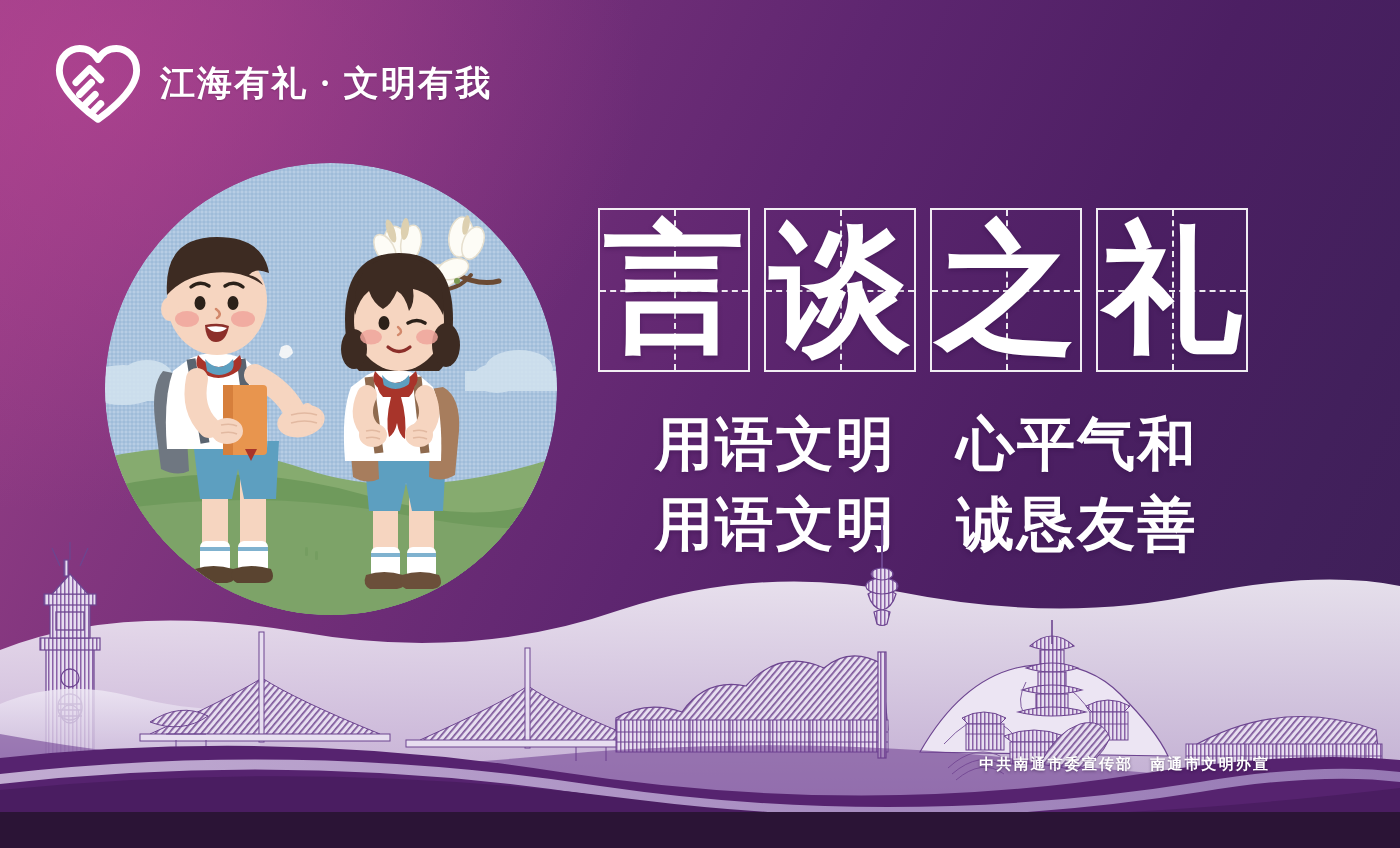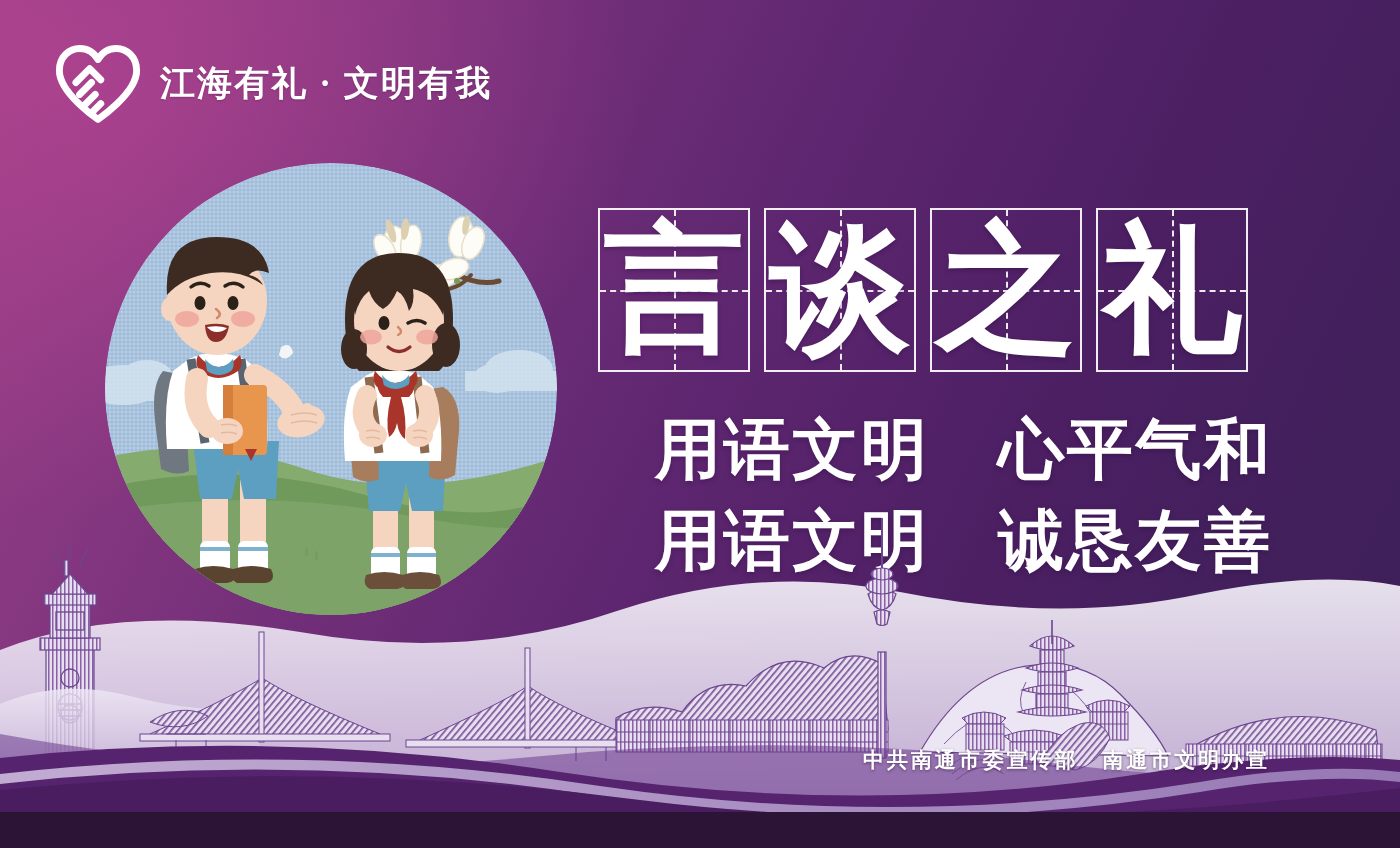--- a/index.html
+++ b/index.html
@@ -28,30 +28,30 @@
   .tzg .vline{left:50%;top:0;bottom:0;width:0;border-left:2px dashed rgba(255,255,255,.9);}
   .tzg .hline{top:50%;left:0;right:0;height:0;border-top:2px dashed rgba(255,255,255,.9);}
   .tzg .ch{
     position:absolute;inset:0;display:flex;align-items:center;justify-content:center;
     color:#fff;font-family:"Liberation Serif","DejaVu Serif",serif;font-weight:700;
     font-size:140px;line-height:1;text-shadow:0 2px 4px rgba(40,10,60,.35);
   }
   
   #subs{position:absolute;left:655px;top:404px;color:#fff;}
   .subline{
-    font-size:66px;font-weight:700;line-height:1.38;white-space:pre;letter-spacing:.04em;
+    font-size:58px;font-weight:700;line-height:1.38;white-space:pre;letter-spacing:.04em;
     text-shadow:0 2px 5px rgba(40,10,60,.35);
     text-align:right;
   }
   
   #skyline{position:absolute;left:0;bottom:0;width:1400px;height:330px;}
   #skyline svg{display:block;width:1400px;height:330px;}
   #footer-credit{
     position:absolute;right:130px;bottom:38px;color:#fff;white-space:pre;
-    font-size:21px;letter-spacing:.14em;font-weight:600;
+    font-size:15px;letter-spacing:.14em;font-weight:600;
     text-shadow:0 1px 3px rgba(30,8,45,.5);
   }
 </style>
 </head>
 <body>
 
 <div id="poster">
 
   <div id="brand">
     <span class="mark">

